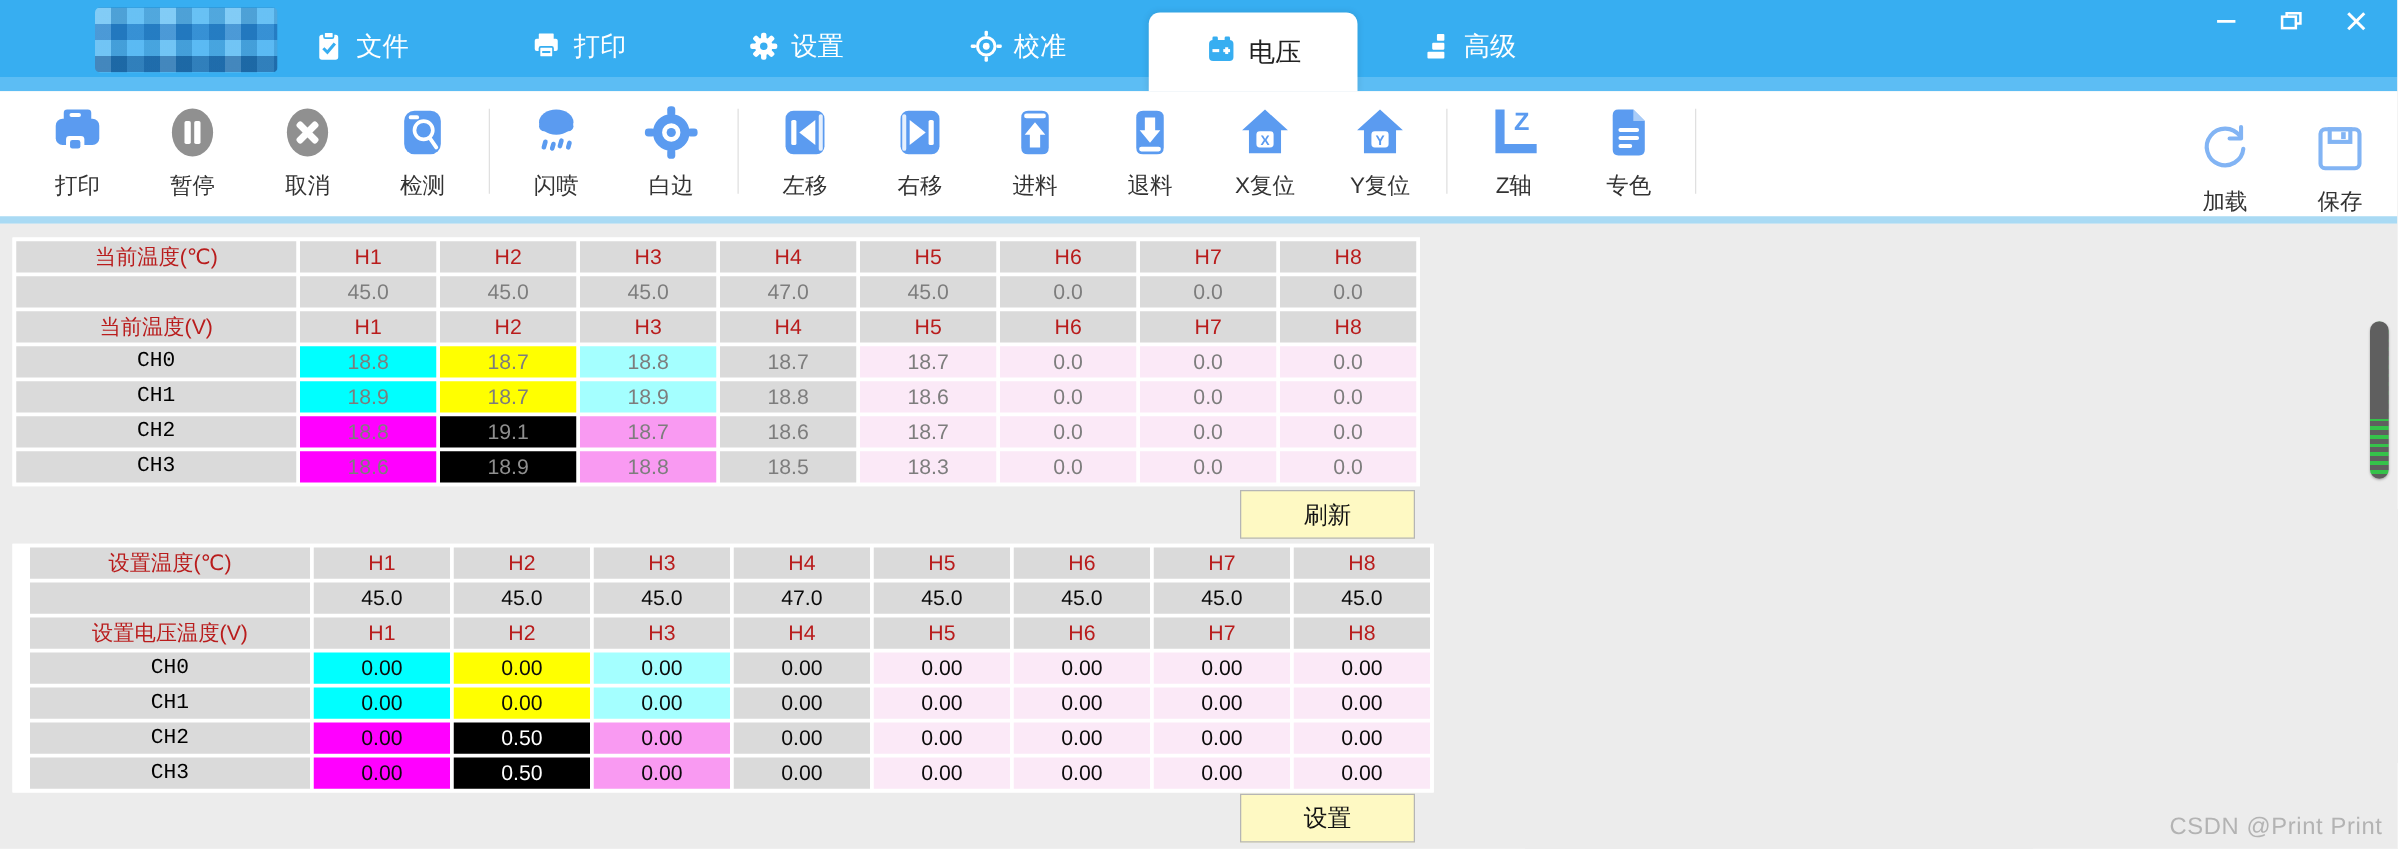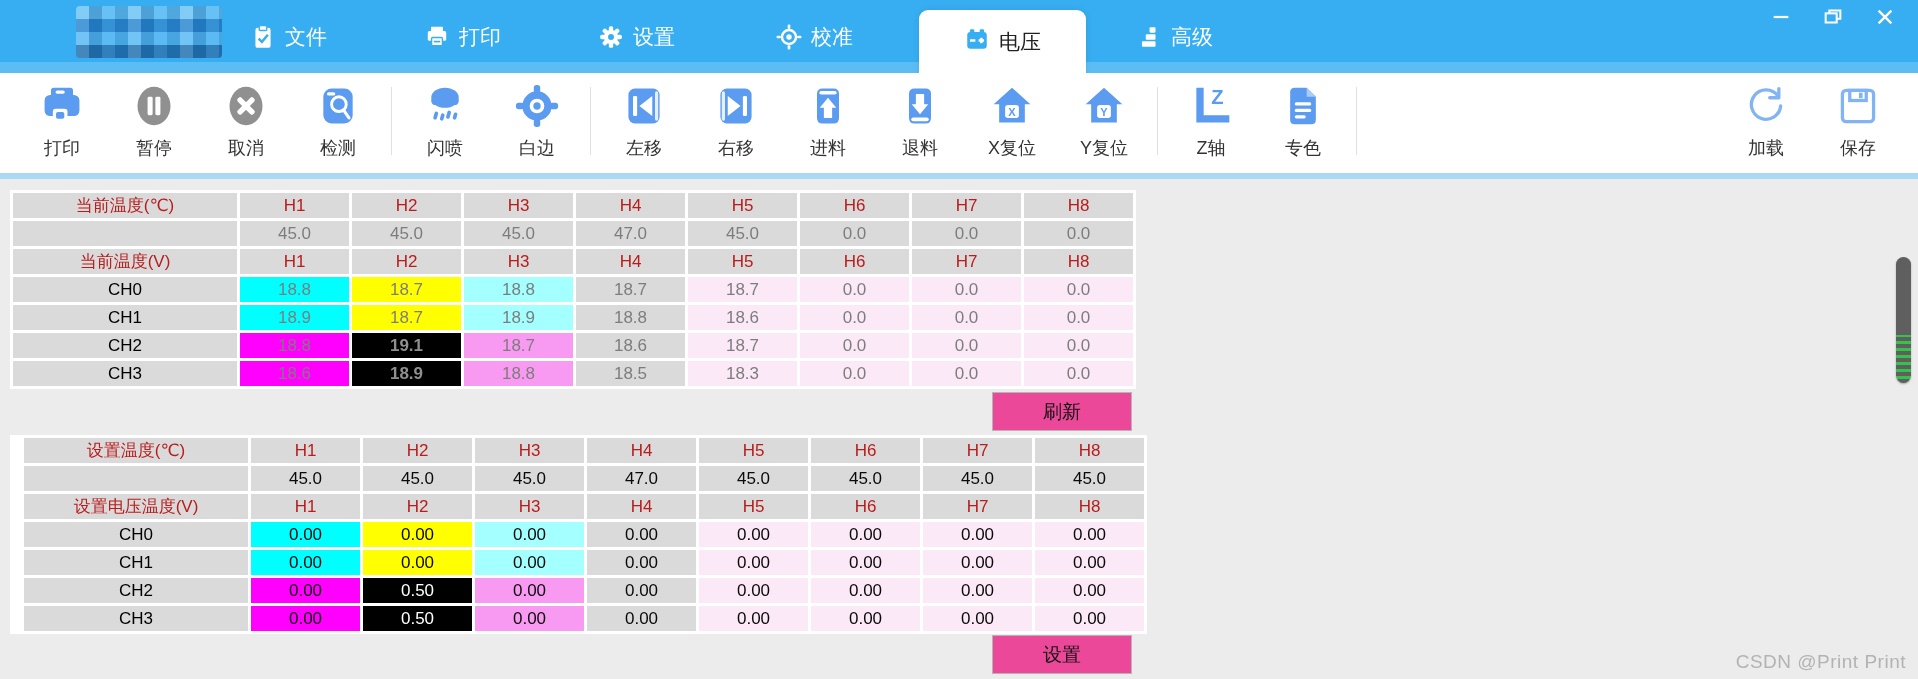--- a/index.html
+++ b/index.html
@@ -20,42 +20,42 @@
   #active-tab{position:absolute;left:919px;top:10px;width:167px;height:63px;background:#fff;
     border-radius:9px 9px 0 0;display:flex;align-items:center;justify-content:center;gap:9px;
     color:#222;font-size:21px;box-shadow:0 0 6px rgba(0,0,0,.10);}
   #win-controls{position:absolute;right:18px;top:0;display:flex;gap:22px;align-items:center;height:38px;}
   .winbtn{width:30px;height:26px;display:flex;align-items:center;justify-content:center;cursor:default;}
 
   
   #toolbar{position:absolute;left:0;top:73px;width:1918px;height:100px;background:#fff;
     border-bottom:6px solid #a9daf4;display:flex;align-items:stretch;}
   #toolbar-left{display:flex;align-items:stretch;padding-left:16px;}
-  #toolbar-right{margin-left:auto;display:flex;align-items:flex-start;padding-right:14px;}
+  #toolbar-right{margin-left:auto;display:flex;align-items:flex-end;}
   .tb-item{width:92px;display:flex;flex-direction:column;align-items:center;justify-content:flex-start;
     padding-top:7px;cursor:default;}
   .tb-item .tbicon{height:52px;display:flex;align-items:center;justify-content:center;}
   .tb-item .tblabel{margin-top:4px;font-size:18px;color:#333;}
   .tb-divider{width:1px;background:#e0e0e0;margin:14px 7px 18px 7px;}
 
   
   #content{position:absolute;left:0;top:179px;width:1918px;height:500px;background:#ececec;}
   .vtable{position:absolute;display:grid;grid-template-columns:224px repeat(8,109px);
     gap:3px;background:#fff;border:3px solid #fff;width:max-content;}
   .cell{background:#dadada;height:25px;line-height:25px;text-align:center;font-size:17px;
     overflow:hidden;white-space:nowrap;}
   .cell.hdr{color:#b91c1c;}
-  .cell.rowlabel{color:#000;}
+  .cell.rowlabel{color:#000;font-family:Liberation Mono, monospace;}
   .cell.val-cur{color:#7d7d7d;}
   .cell.val-set{color:#0a0a0a;}
   .cell.ontext-white{color:#fff !important;}
-  .cell.ontext-gray{color:#8f8f8f !important;font-weight:bold;}
+  .cell.ontext-gray{color:#8f8f8f !important;}
   #table-current{left:10px;top:11px;}
   #table-set{left:10px;top:256px;padding-left:11px;}
-  .panel-btn{position:absolute;width:138px;height:37px;background:#ec4899;border:1px solid #b5b5b5;
+  .panel-btn{position:absolute;width:138px;height:37px;background:#fef9c3;border:1px solid #b5b5b5;
     display:flex;align-items:center;justify-content:center;font-size:19px;color:#111;cursor:default;}
   #refresh-btn{left:992px;top:213px;}
   #set-btn{left:992px;top:456px;}
   #scrollbar-thumb{position:absolute;left:1896px;top:78px;width:15px;height:126px;border-radius:8px;
     background:
       linear-gradient(180deg,#5f5f5f 0 78px,transparent 78px),
       repeating-linear-gradient(180deg,#35c24a 0 3px,#5f5f5f 3px 7px);
     background-color:#5f5f5f;box-shadow:0 1px 2px rgba(0,0,0,.3);}
   #watermark{position:absolute;right:12px;bottom:6px;font-size:19px;color:#b3b3b3;letter-spacing:.5px;}
 </style>

